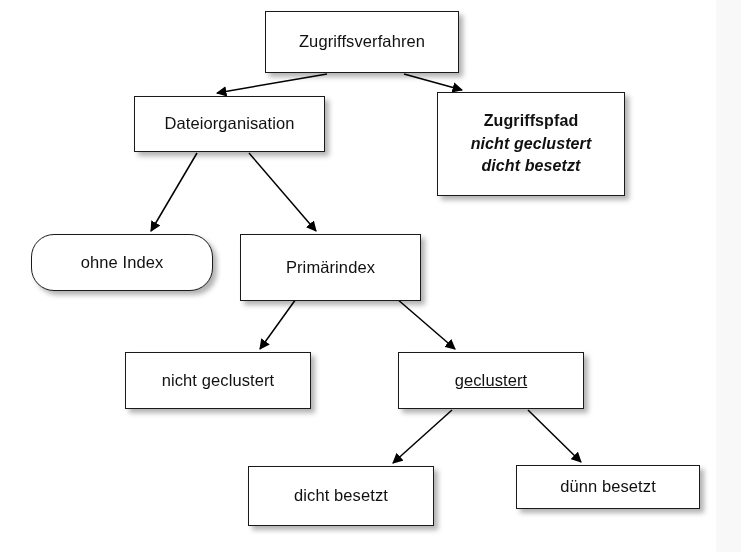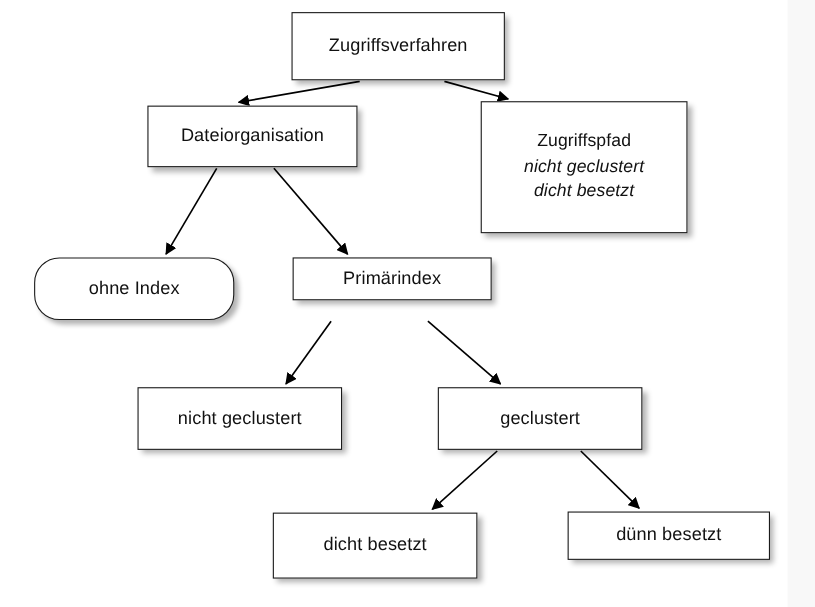--- a/index.html
+++ b/index.html
@@ -85,35 +85,35 @@
       </g>
   </svg>
 
   <div id="node-layer">
       <div class="node" style="left: 265px; top: 11px; width: 194px; height: 62px;">
         <span class="lbl">Zugriffsverfahren</span>
       </div>
       <div class="node" style="left: 122px; top: 96px; width: 191px; height: 56px; margin-left: 12px;">
         <span class="lbl">Dateiorganisation</span>
       </div>
-      <div class="node multiline" style="left: 437px; top: 92px; width: 188px; height: 120px;">
+      <div class="node multiline" style="left: 437px; top: 92px; width: 188px; height: 104px; font-weight: bold;">
         <span class="lbl">Zugriffspfad</span>
         <span class="lbl italic">nicht geclustert</span>
         <span class="lbl italic">dicht besetzt</span>
       </div>
       <div class="node" style="left: 31px; top: 234px; width: 182px; height: 57px; border-radius: 23px;">
         <span class="lbl">ohne Index</span>
       </div>
-      <div class="node" style="left: 266px; top: 234px; width: 181px; height: 39px; justify-content: center;">
+      <div class="node" style="left: 240px; top: 234px; width: 181px; height: 67px; justify-content: center;">
         <span class="lbl">Primärindex</span>
       </div>
       <div class="node" style="left: 125px; top: 352px; width: 186px; height: 57px;">
         <span class="lbl">nicht geclustert</span>
       </div>
-      <div class="node" style="left: 398px; top: 352px; width: 186px; height: 57px;">
+      <div class="node" style="left: 398px; top: 352px; width: 186px; height: 57px; text-decoration: underline;">
         <span class="lbl">geclustert</span>
       </div>
       <div class="node" style="left: 248px; top: 466px; width: 186px; height: 60px;">
         <span class="lbl">dicht besetzt</span>
       </div>
       <div class="node" style="left: 516px; top: 465px; width: 184px; height: 44px;">
         <span class="lbl">dünn besetzt</span>
       </div>
     </div>
 

